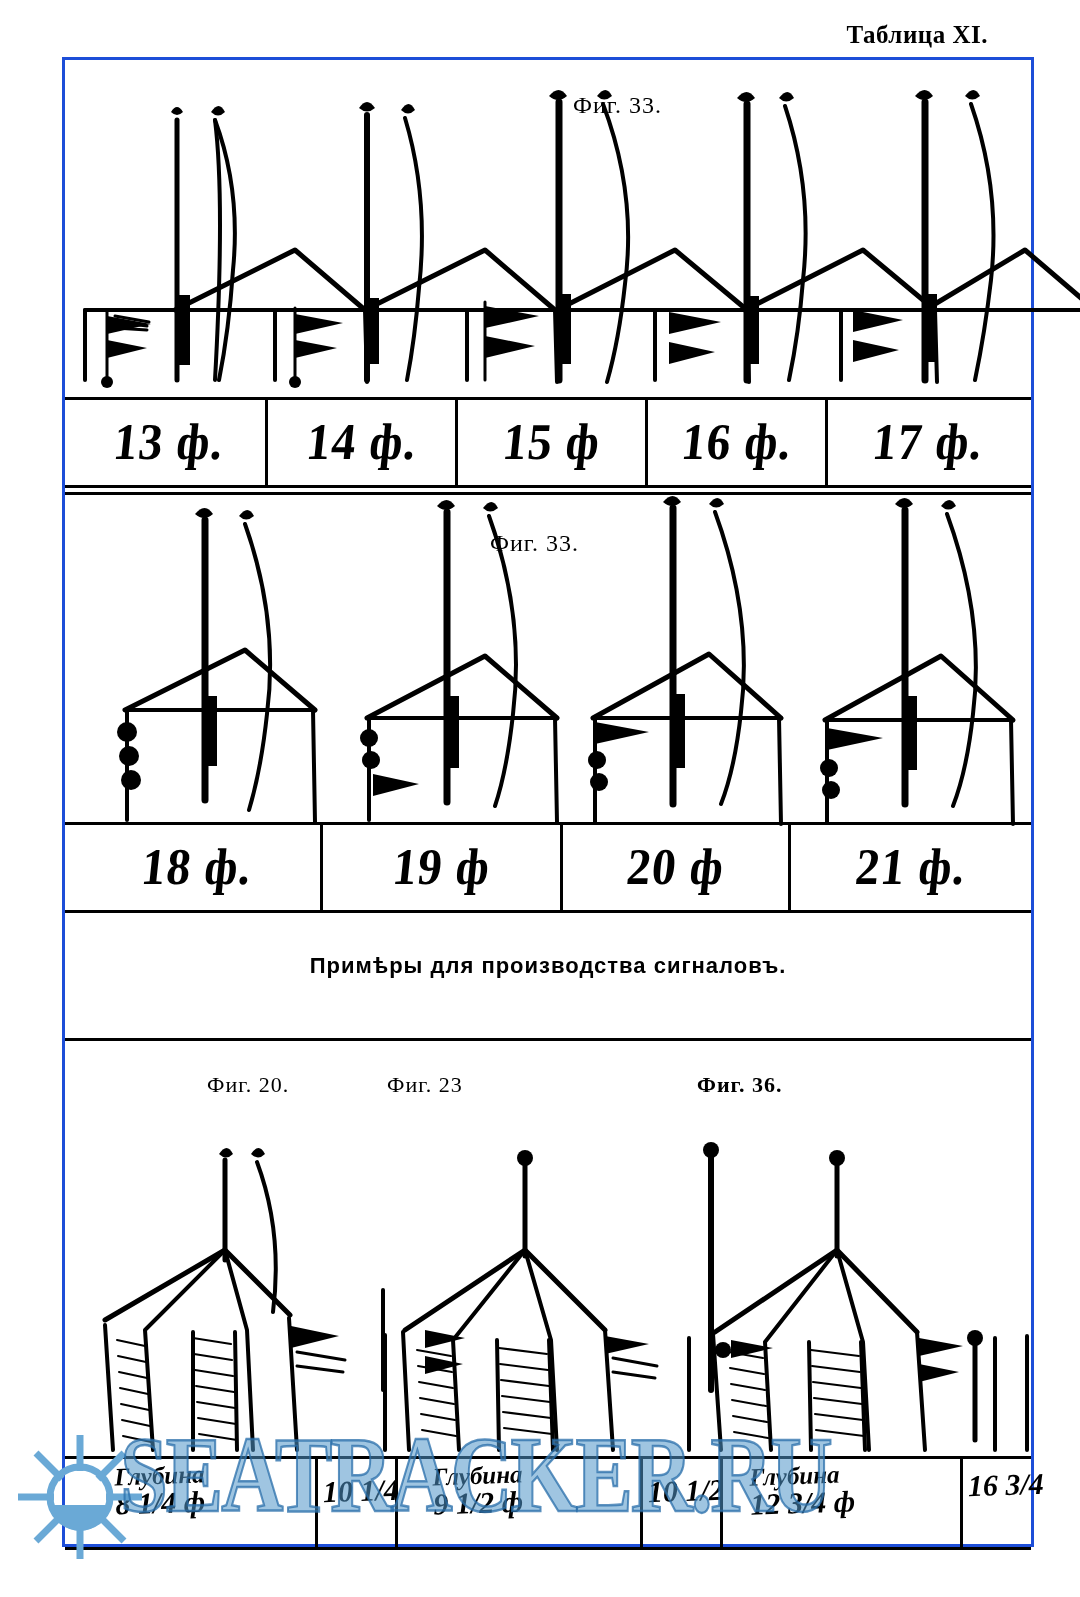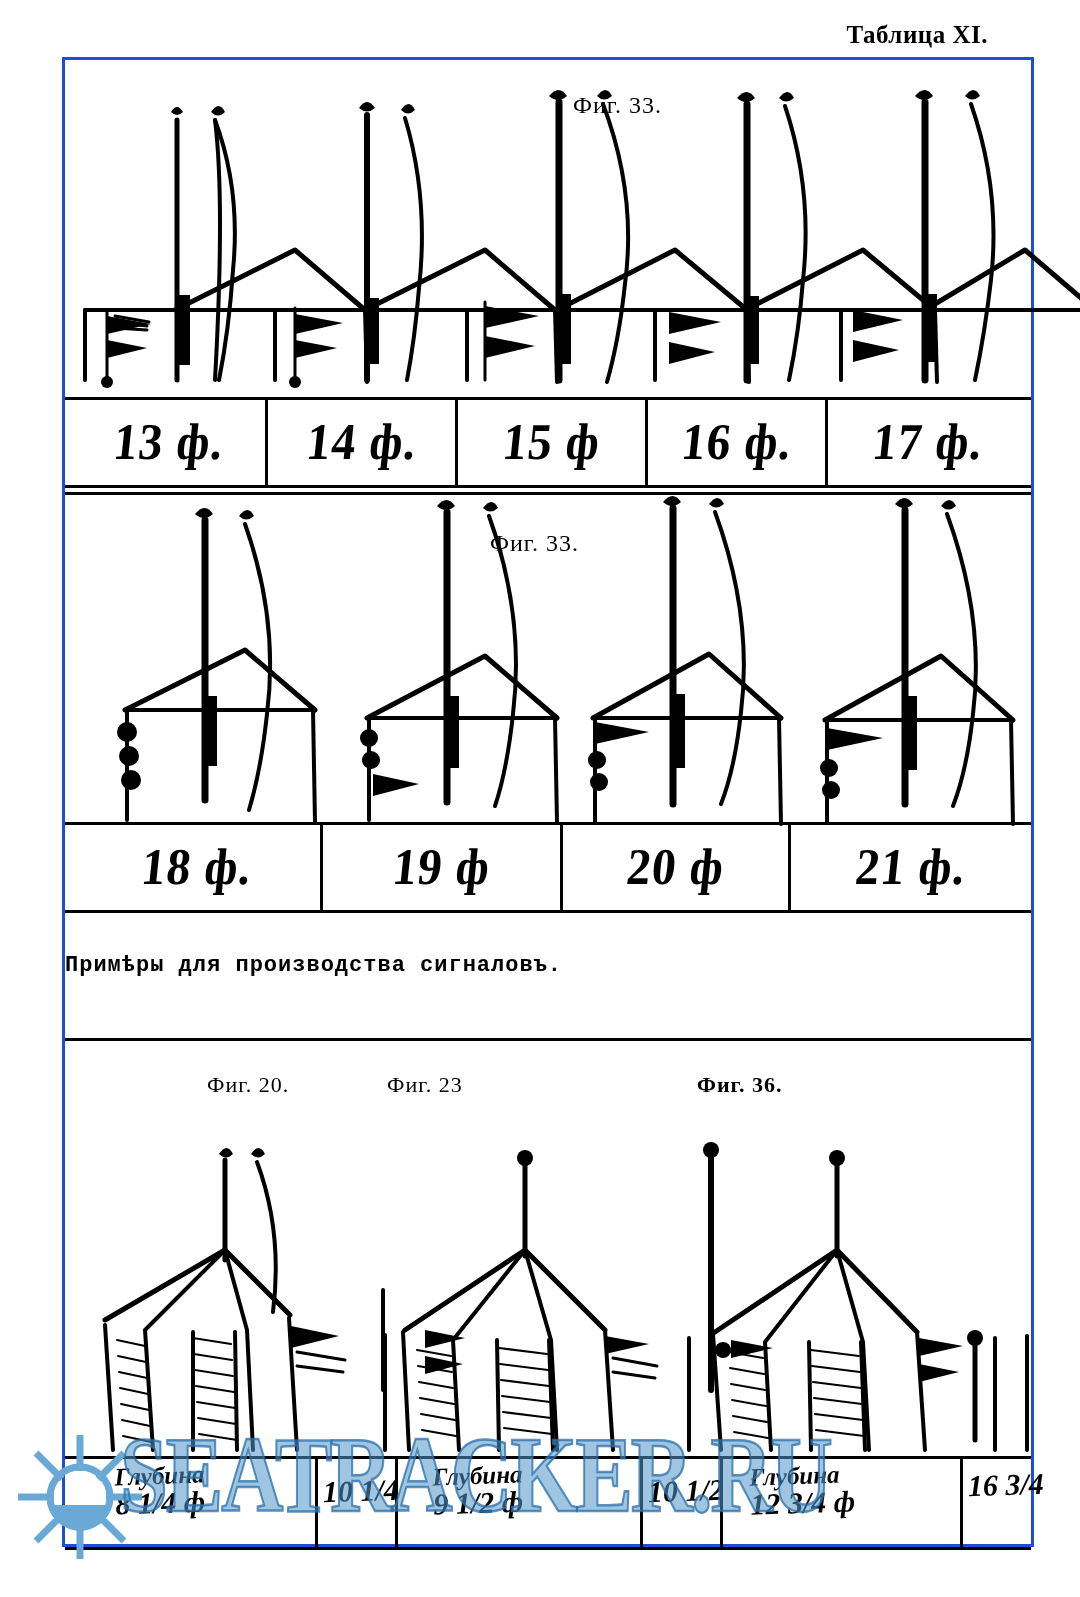--- a/index.html
+++ b/index.html
@@ -42,22 +42,22 @@
     font-weight:bold;
     letter-spacing:1px;
   }
 
   .figlabel{
     position:absolute;color:#000;font-family:"Liberation Serif", serif;
     font-size:24px;letter-spacing:1px;
   }
 
   .examples-title{
-    position:absolute;left:0;width:100%;text-align:left;
-    font-family:Liberation Mono, monospace;font-weight:bold;
+    position:absolute;left:0;width:100%;text-align:center;
+    font-family:Liberation Sans, sans-serif;font-weight:bold;
     font-size:22px;letter-spacing:1px;color:#000;
   }
 
   
   .hand{
     position:absolute;color:#000;
     font-family:"Liberation Serif", serif;
     font-style:italic;font-weight:bold;
     white-space:nowrap;
     transform:rotate(-2deg);

